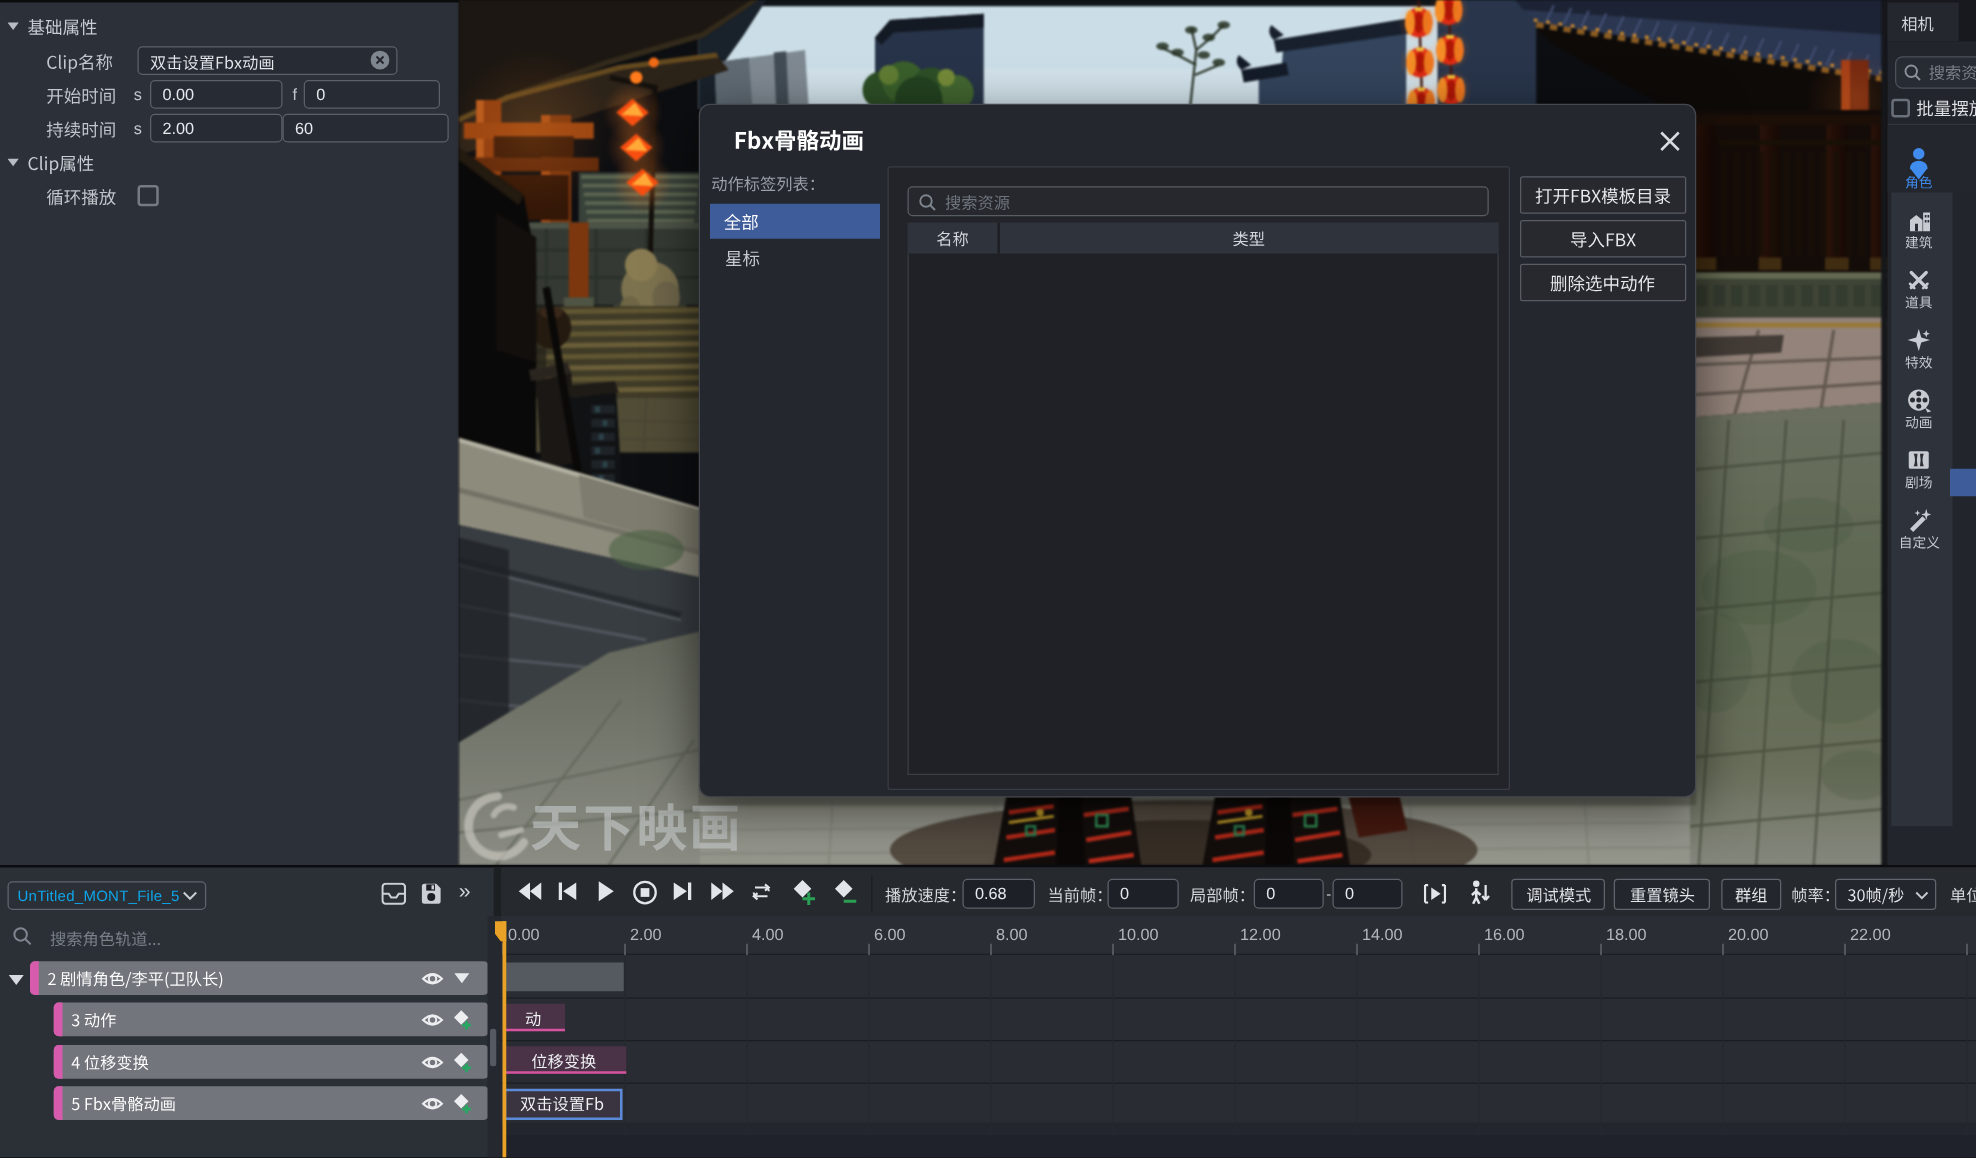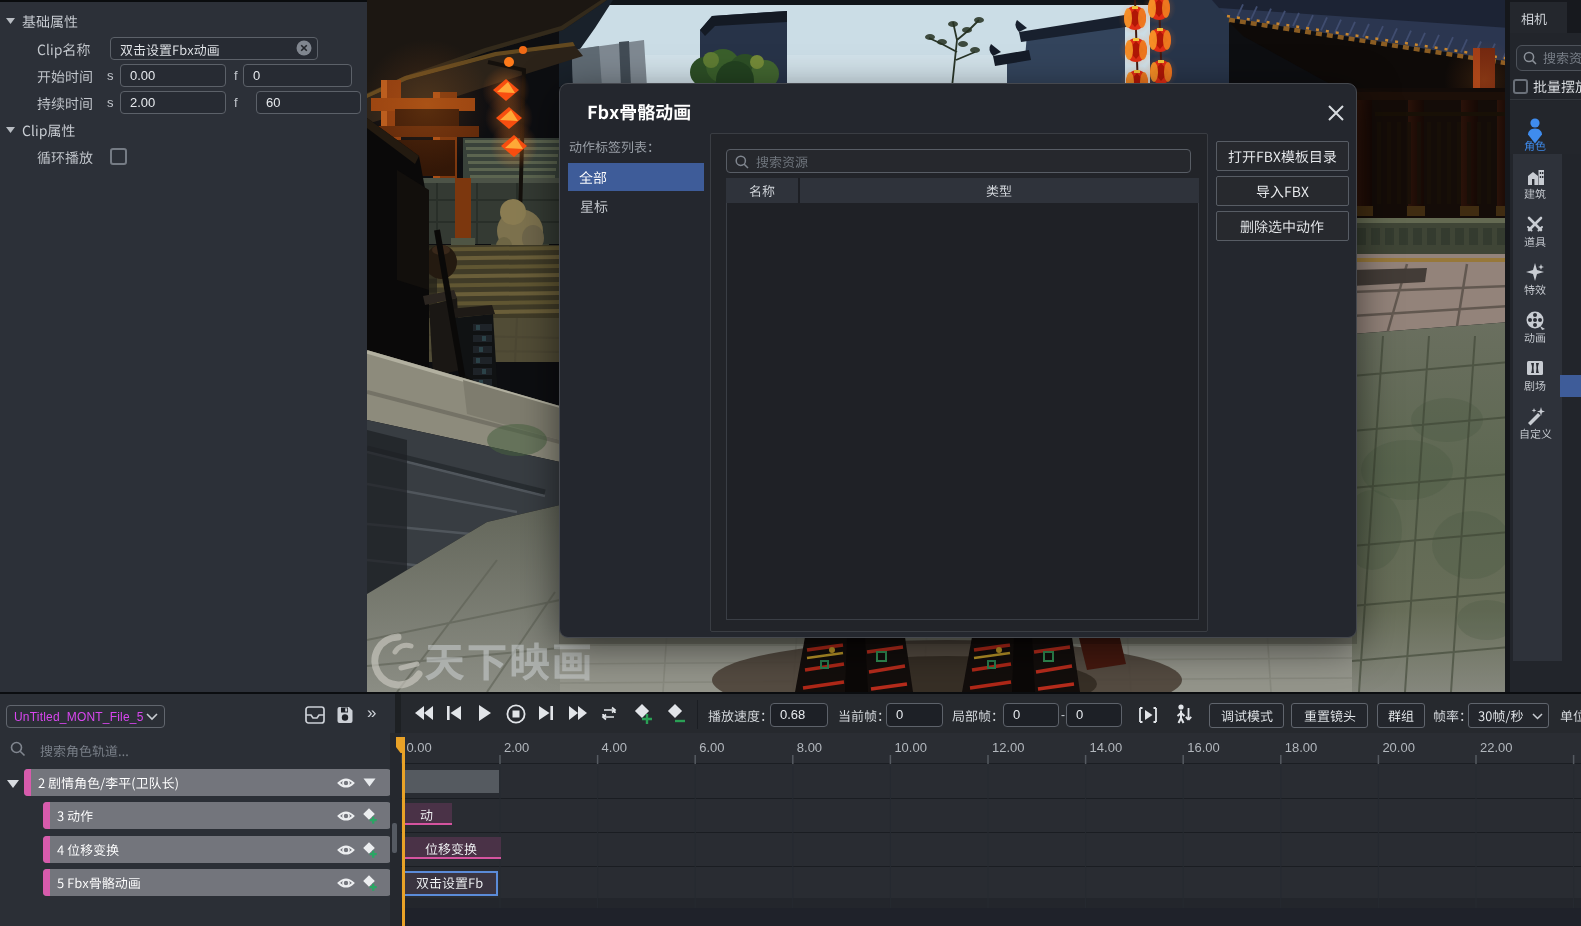--- a/index.html
+++ b/index.html
@@ -193,21 +193,21 @@
     <g fill="#c2c6cc" transform="translate(0 14)">
       <use href="#gr6301" transform="translate(0.0 0) scale(0.0140)"></use>
       <use href="#gr7eed" transform="translate(14.0 0) scale(0.0140)"></use>
       <use href="#gr65f6" transform="translate(28.0 0) scale(0.0140)"></use>
       <use href="#gr95f4" transform="translate(42.0 0) scale(0.0140)"></use>
     </g>
   </svg>
 <span class="abs" style="left:107px;top:95px;color:#c2c6cc;font-size:13px">s</span>
 <div class="inp" style="left:120px;top:91px;width:106px;height:23px">2.00</div>
 <span class="abs" style="left:234px;top:95px;color:#c2c6cc;font-size:13px">f</span>
-<div class="inp" style="left:256px;top:91px;width:105px;height:23px">60</div>
+<div class="inp" style="left:226px;top:91px;width:133px;height:23px">60</div>
 <svg class="abs" style="left:6px;top:126px" width="10" height="8">
     <polygon points="0,1 9,1 4.5,7" fill="#b8bcc2"></polygon>
   </svg>
 <svg class="t" style="left:22.0px;top:122.0px" width="56" height="18">
     <g fill="#c9cdd3" transform="translate(0 14)">
       <use href="#gr0043" transform="translate(0.0 0) scale(0.0140)"></use>
       <use href="#gr006c" transform="translate(8.9 0) scale(0.0140)"></use>
       <use href="#gr0069" transform="translate(12.9 0) scale(0.0140)"></use>
       <use href="#gr0070" transform="translate(16.8 0) scale(0.0140)"></use>
       <use href="#gr5c5e" transform="translate(25.4 0) scale(0.0140)"></use>
@@ -661,21 +661,21 @@
 <svg class="t" style="left:1518.5px;top:427.0px" width="35" height="14">
     <g fill="#c8ccd2" transform="translate(0 11)">
       <use href="#gr81ea" transform="translate(0.0 0) scale(0.0110)"></use>
       <use href="#gr5b9a" transform="translate(11.0 0) scale(0.0110)"></use>
       <use href="#gr4e49" transform="translate(22.0 0) scale(0.0110)"></use>
     </g>
   </svg>
 <div class="abs" style="left:0;top:692px;width:1581px;height:234px;background:#2b2f36"></div>
 <div class="abs" style="left:0;top:692px;width:1581px;height:2px;background:#0b0d10"></div>
 <div class="abs" style="left:6px;top:705px;width:159px;height:23px;border:1px solid #61666e;border-radius:4px"></div>
-<span class="abs" style="left:14px;top:710px;font-size:12px;letter-spacing:0.2px;color:#d946ef">UnTitled_MONT_File_5</span>
+<span class="abs" style="left:14px;top:710px;font-size:12px;letter-spacing:0.2px;color:#0ea5e9">UnTitled_MONT_File_5</span>
 <svg class="abs" style="left:146px;top:713px" width="12" height="8">
     <polyline points="1,1 6,6 11,1" fill="none" stroke="#c8ccd2" stroke-width="1.6"></polyline>
   </svg>
 <svg class="abs" style="left:305px;top:706px" width="20" height="18">
     <rect x="1" y="1" width="18" height="16" rx="2.5" fill="none" stroke="#ccd0d6" stroke-width="1.7"></rect>
     <path d="M1 9 H6 L8 12 H12 L14 9 H19" fill="none" stroke="#ccd0d6" stroke-width="1.7"></path>
   </svg>
 <svg class="abs" style="left:336px;top:706px" width="18" height="18">
     <path d="M1.5 3 a2 2 0 0 1 2-2 H13 L16.5 4.5 V15 a2 2 0 0 1 -2 2 H3.5 a2 2 0 0 1 -2-2 Z" fill="#ccd0d6"></path>
     <rect x="5" y="1.5" width="7" height="5" fill="#1d2026"></rect>

